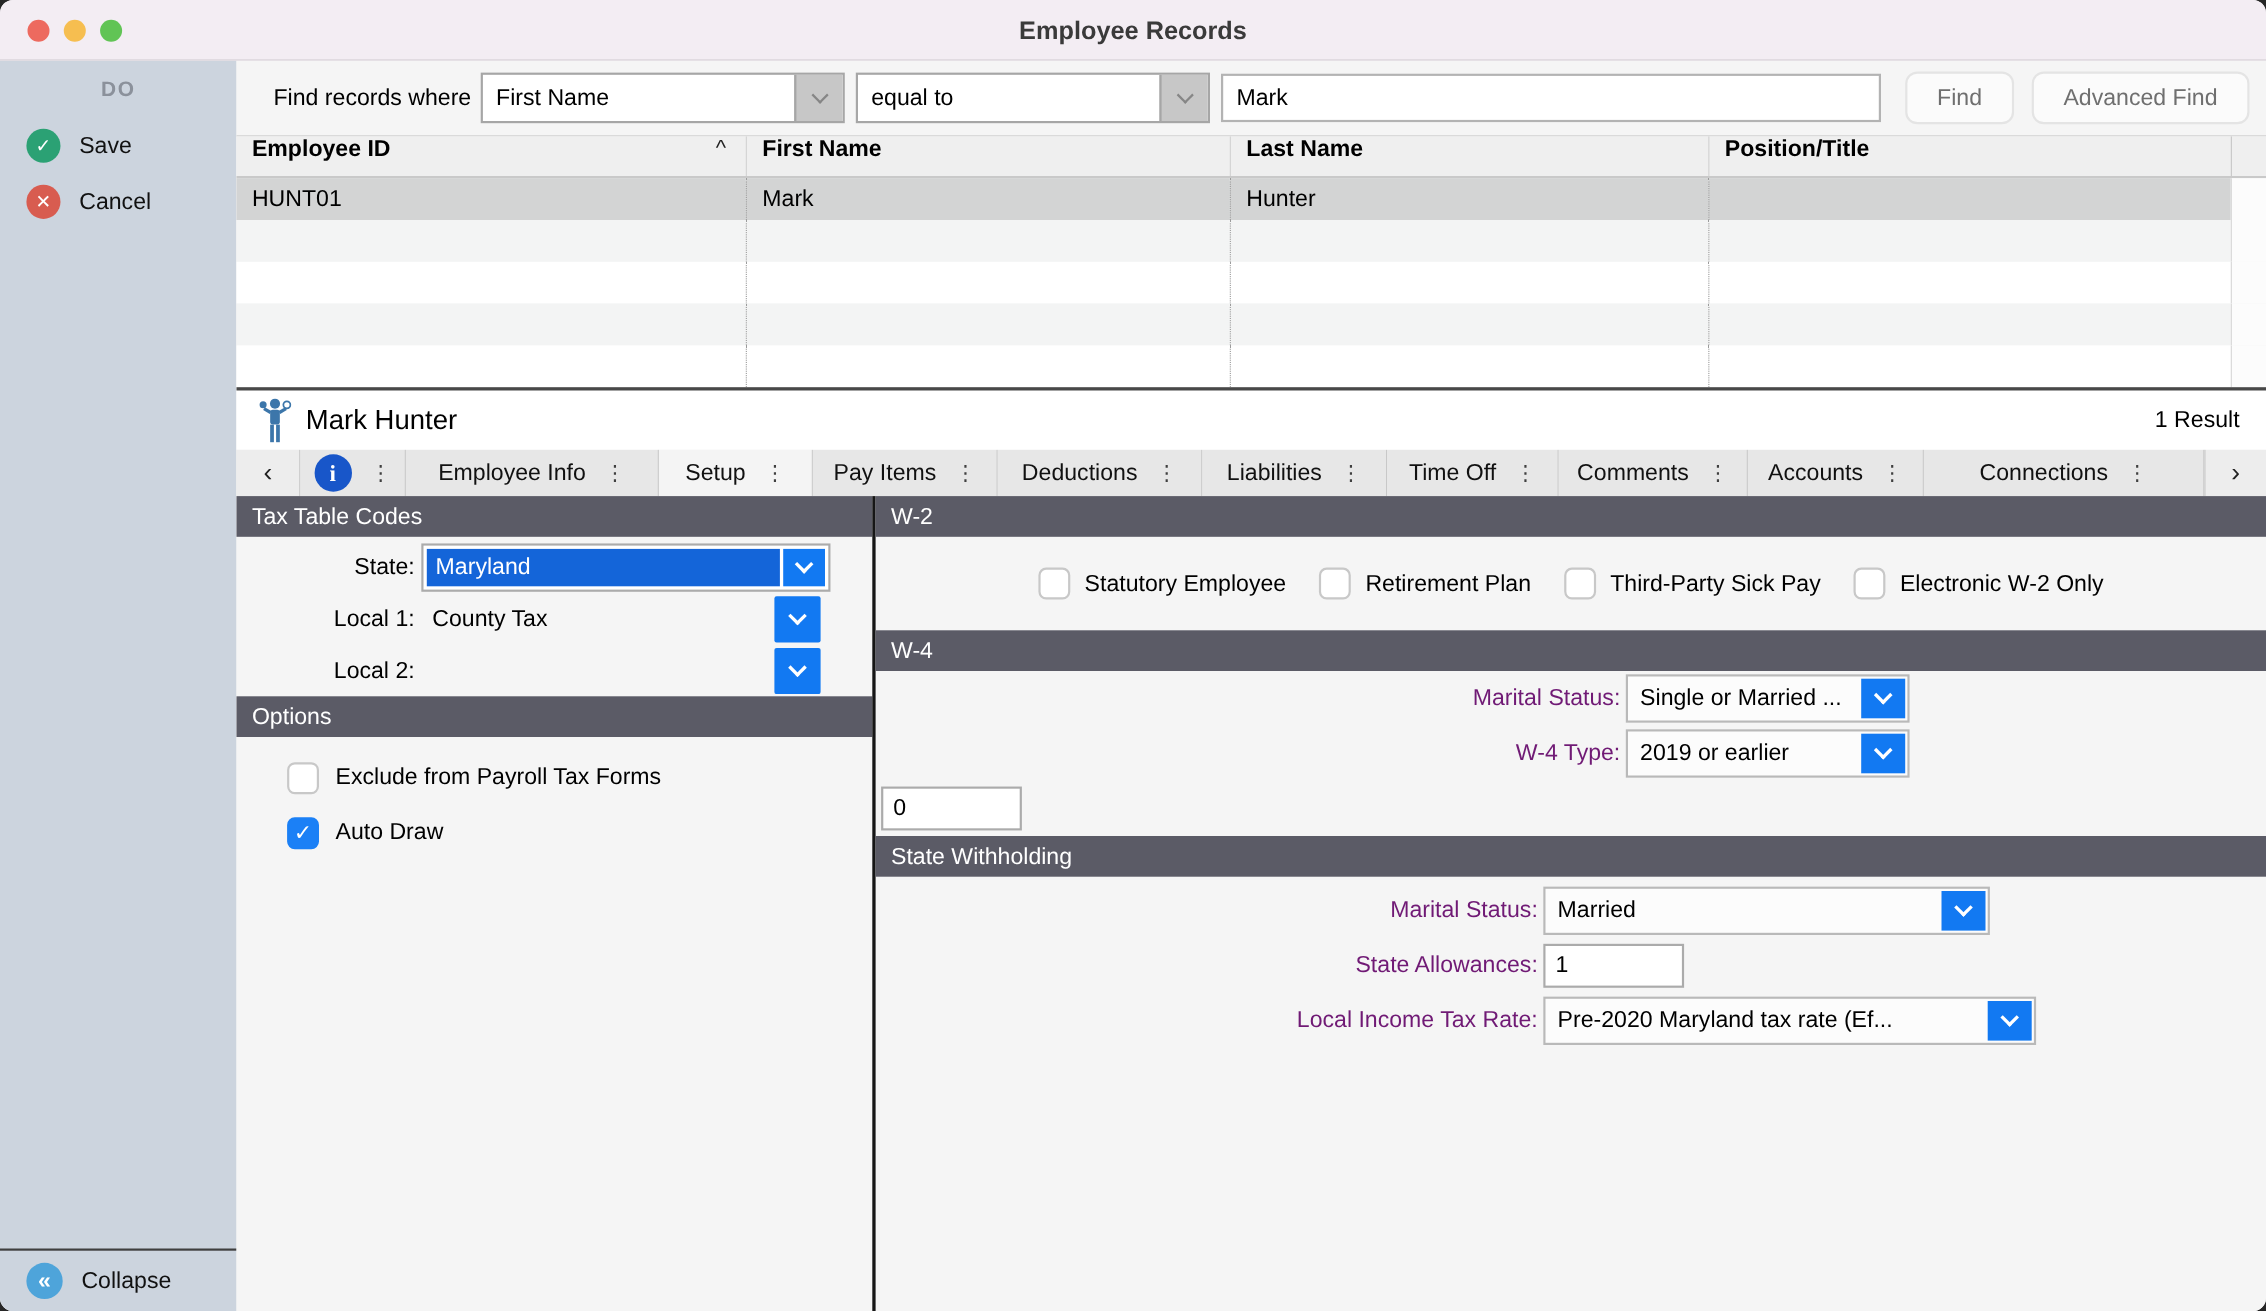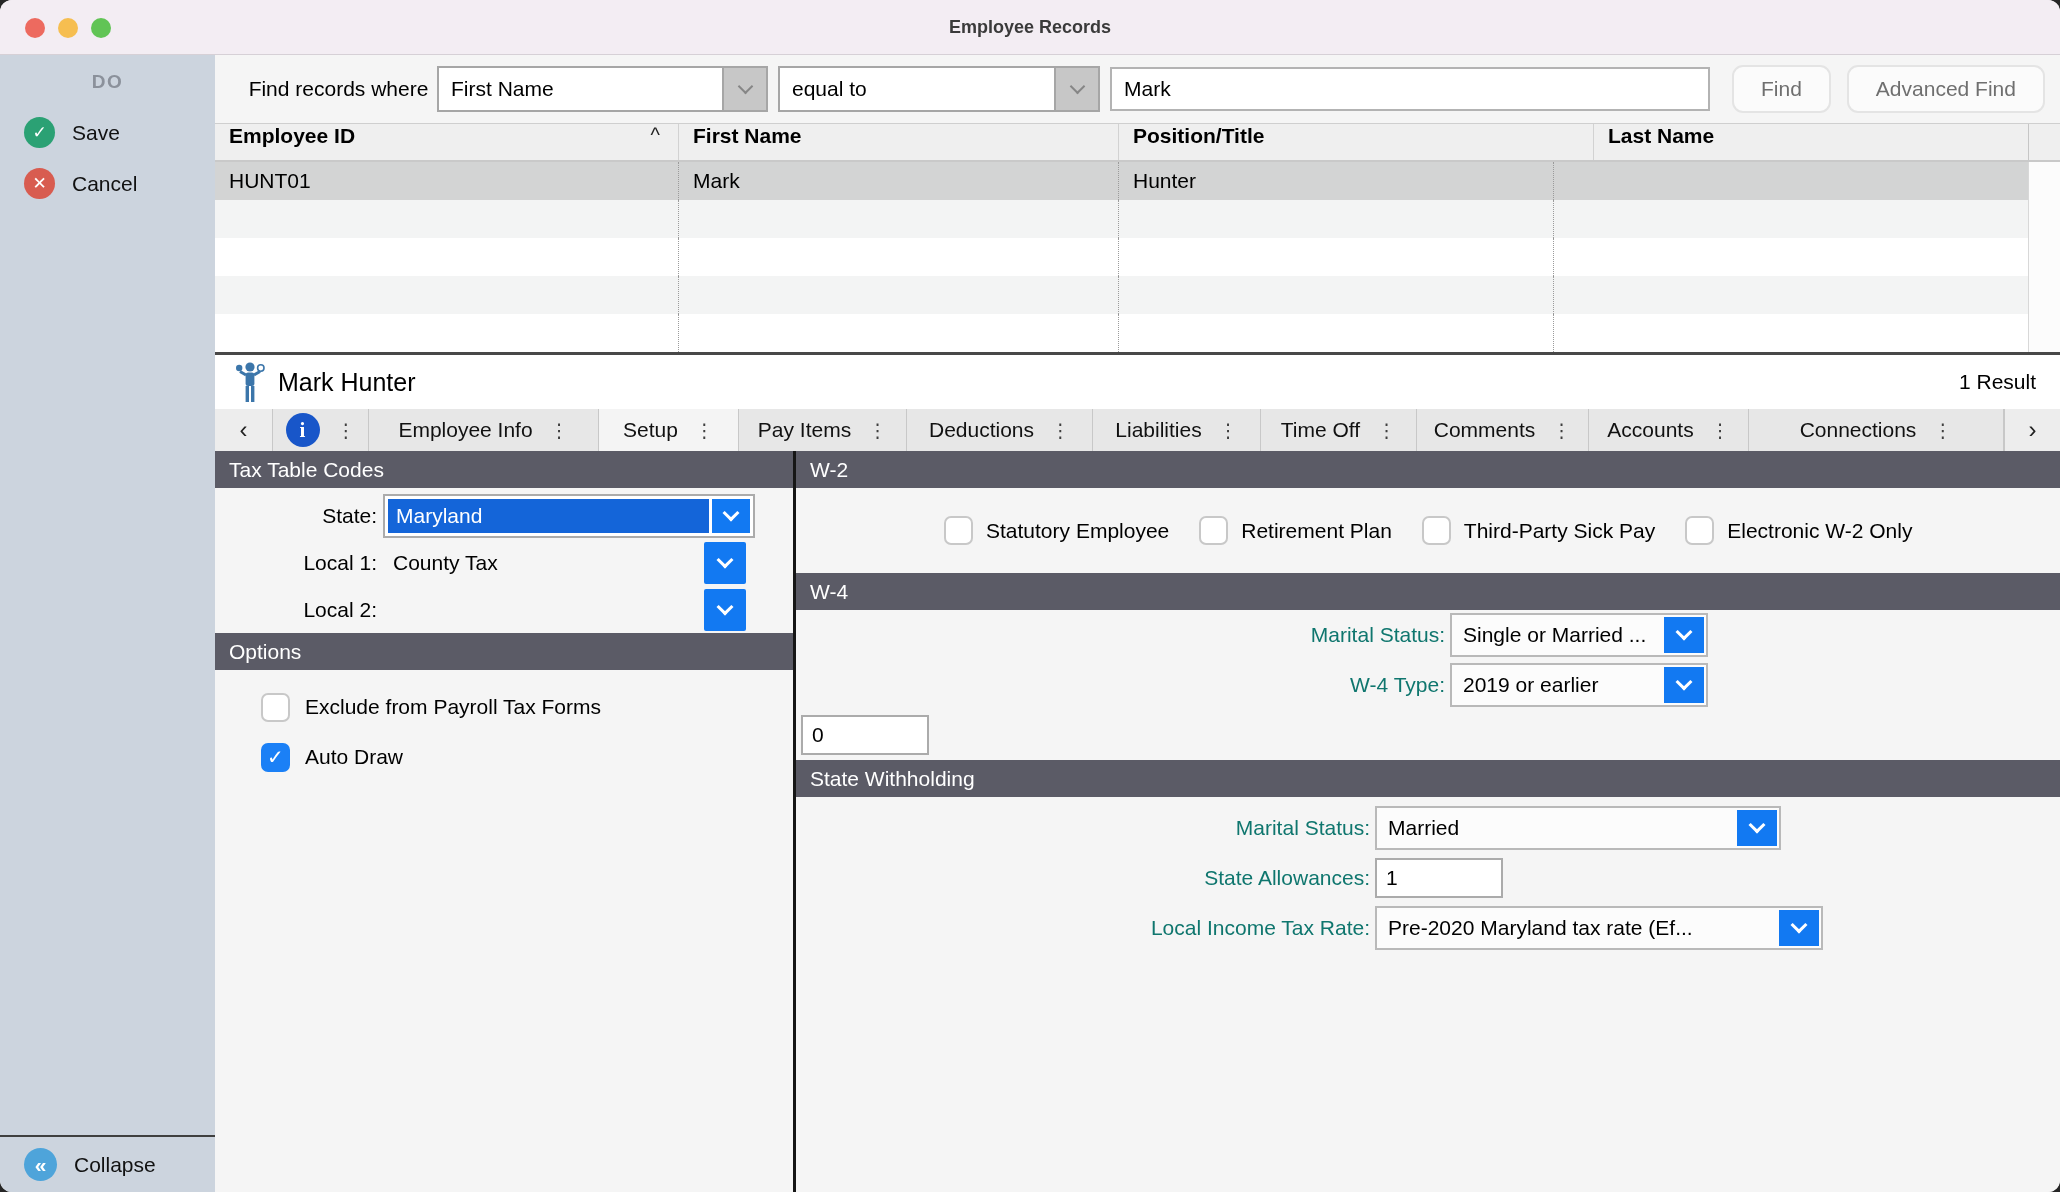--- a/index.html
+++ b/index.html
@@ -6,21 +6,21 @@
   html,body { width:2060px; height:1192px; background:#262626; font-family:"Liberation Sans","DejaVu Sans",sans-serif; }
   .window { position:absolute; inset:0; border-radius:12px; overflow:hidden; background:#f5f5f5; display:flex; flex-direction:column; }
 
   
   .titlebar { height:55px; flex:0 0 55px; background:#f3edf3; border-bottom:1px solid #d6d0d6; position:relative; display:flex; align-items:center; justify-content:center; }
   .traffic { position:absolute; left:25px; top:18px; display:flex; gap:13px; }
   .light { width:20px; height:20px; border-radius:50%; }
   .light.red { background:#ed6a5f; }
   .light.yellow { background:#f6be50; }
   .light.green { background:#61c455; }
-  .win-title { font-size:18px; font-weight:700; color:#3a3a3a;text-align:right; }
+  .win-title { font-size:23px; font-weight:700; color:#3a3a3a;text-align:right; }
 
   .body-row { flex:1; display:flex; min-height:0; }
 
   
   .sidebar { width:215px; flex:0 0 215px; background:#ccd4de; display:flex; flex-direction:column; }
   .sidebar-heading { text-align:center; margin-top:16px; margin-bottom:14px; color:#8b919b; font-weight:700; font-size:19px; letter-spacing:1.5px; }
   .action-row { display:flex; align-items:center; gap:17px; padding:10px 0 10px 24px; font-size:21px; color:#111; cursor:default; }
   .circle-icon { width:31px; height:31px; border-radius:50%; color:#fff; display:flex; align-items:center; justify-content:center; font-size:17px; font-weight:700; flex:0 0 31px; }
   .circle-icon.save { background:#2ba174; }
   .circle-icon.cancel { background:#d85c50; }
@@ -106,21 +106,21 @@
   .cb { width:29px; height:29px; border-radius:7px; border:2px solid #c8c8c8; background:#fff; flex:0 0 29px; display:flex; align-items:center; justify-content:center; }
   .cb.checked { background:#1b80f6; border-color:#1b80f6; color:#fff; font-size:20px; font-weight:700; }
   .cb-label { margin-left:15px; font-size:21px; color:#000; }
 
   .w2-body { height:85px; flex:0 0 85px; display:flex; align-items:center; padding-left:148px; }
   .w2-group { display:flex; align-items:center; margin-right:30px; }
   .w2-group .cb-label { margin-left:13px; }
 
   .frow { display:flex; align-items:center; height:50px; }
   .frow.sw { height:50px; }
-  .frow-label { text-align:right; font-size:21px; color:#0f766e; flex:0 0 auto; }
+  .frow-label { text-align:right; font-size:21px; color:#701a75; flex:0 0 auto;margin-left:28px; }
   .lbl-w4 { width:649px; } .lbl-sw { width:574px; }
   .dd-field { margin-left:5px; height:44px; border:2px solid #b9b9b9; background:#fcfcfc; padding:2px; display:flex; gap:2px; }
   .dd-field .fld-text { flex:1; display:flex; align-items:center; padding-left:9px; font-size:21px; color:#000; white-space:nowrap; overflow:hidden; }
   .dd-field .dd-btn-in { width:40px; flex-basis:40px; }
   .w-258 { width:258px; } .w-406 { width:406px; } .w-412 { width:448px; }
   .num-input { margin-left:5px; width:128px; height:40px; border:2px solid #ababab; background:#fff; font-size:21px; padding:0 9px; font-family:inherit; color:#000; outline:none; }
   .sw-first { margin-top:6px; }
 </style>
 </head>
 <body>
@@ -176,22 +176,22 @@
         <button class="btn adv">Advanced Find</button>
       </div>
 
       <div class="rtable">
         <div class="trow-h">
           <div class="th c1">
             <span>Employee ID</span>
             <span class="sort-ind">^</span>
           </div>
           <div class="th c2">First Name</div>
+          <div class="th c3">Last Name</div>
           <div class="th c4">Position/Title</div>
-          <div class="th c3">Last Name</div>
           <div class="th csb"></div>
         </div>
         <div class="trow-b row-selected">
           <div class="td c1">HUNT01</div>
           <div class="td c2">Mark</div>
           <div class="td c3">Hunter</div>
           <div class="td c4"></div>
           <div class="td csb"></div>
         </div>
         <div class="trow-b row-odd">

